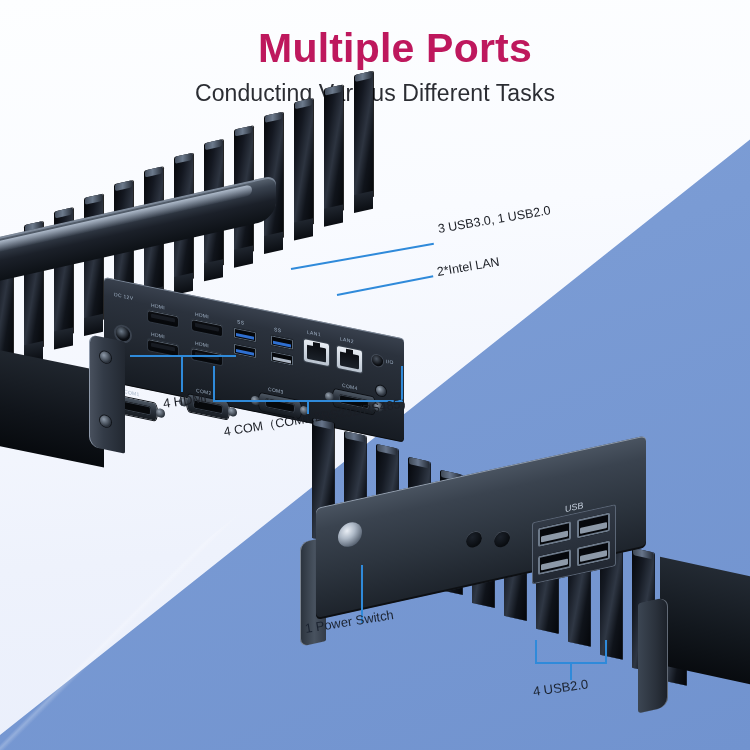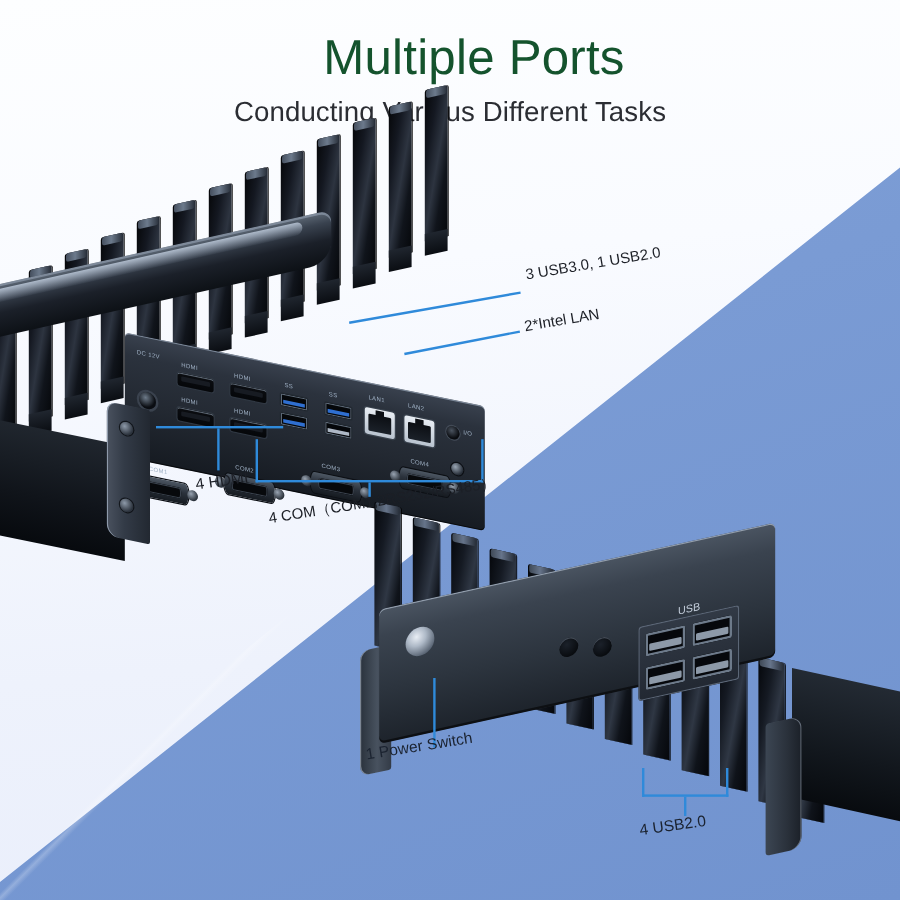--- a/index.html
+++ b/index.html
@@ -24,21 +24,21 @@
   .bg-seam {
     position:absolute; inset:0;
     background:linear-gradient(to bottom right, rgba(255,255,255,.0) 49.6%, rgba(255,255,255,.45) 49.9%, rgba(255,255,255,0) 50.3%);
     clip-path:polygon(100% 14%, 100% 22%, 0% 101%, 0% 94%);
     opacity:.5;
   }
 
   
   .title-block { position:absolute; top:26px; left:0; width:750px; text-align:center; }
   .title {
-    font-size:41px; font-weight:normal; color:#14532d; letter-spacing:.2px; line-height:1.12;margin-left:40px;
+    font-size:41px; font-weight:bold; color:#be185d; letter-spacing:.2px; line-height:1.12;margin-left:40px;
   }
   .subtitle {
     margin-top:8px; font-size:23px; color:#2b2d33; font-weight:400; letter-spacing:.1px;
   }
 
   
   .device { position:absolute; }
 
   
   #device-top { left:-14px; top:150px; width:470px; height:290px; }

